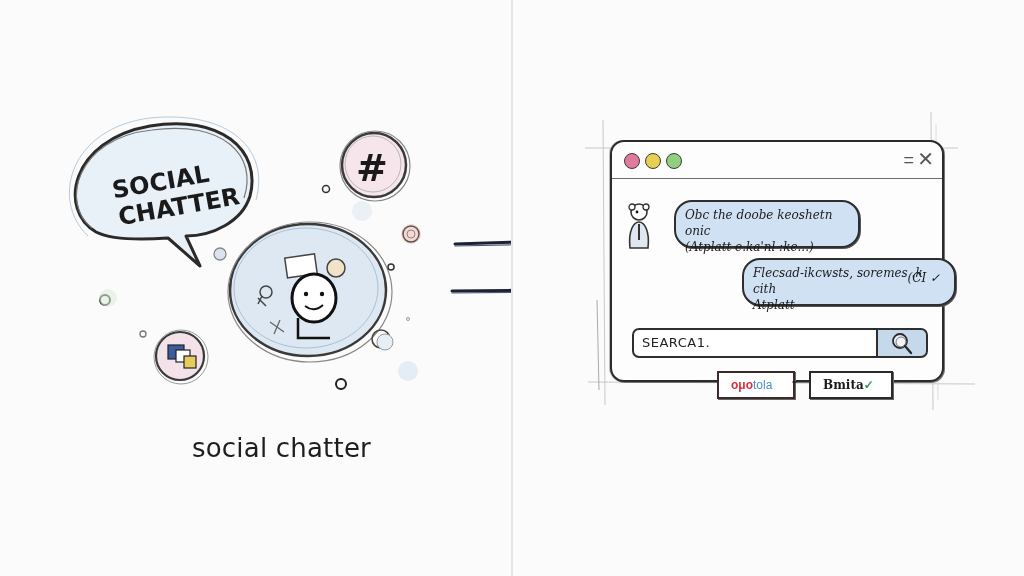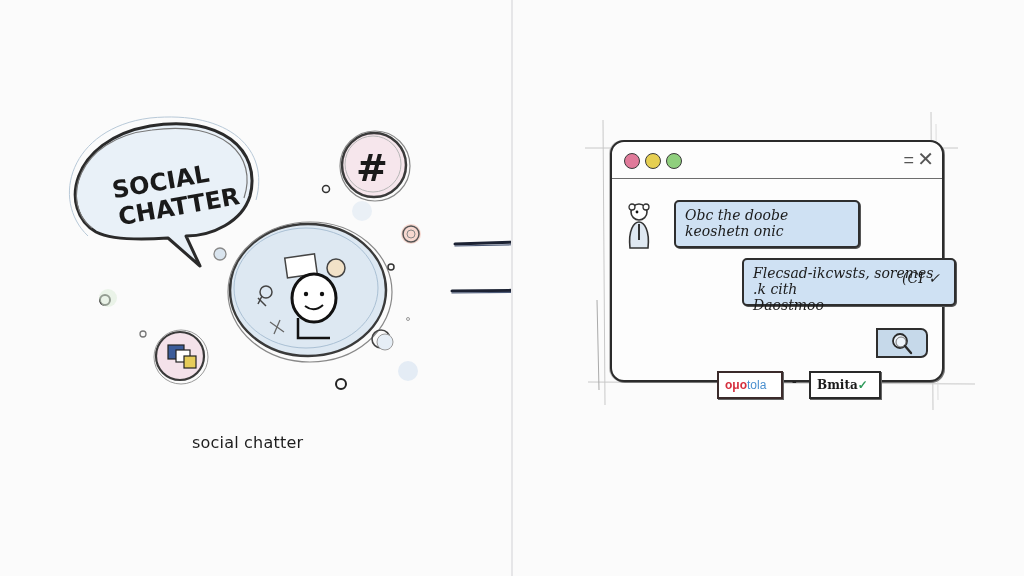--- a/index.html
+++ b/index.html
@@ -10,21 +10,21 @@
       position: relative;
     }
     .panel { position: absolute; top: 0; height: 576px; }
     .panel-left { left: 0; width: 512px; }
     .panel-right { left: 513px; width: 511px; }
     .divider {
       position: absolute; left: 511px; top: 0; width: 2px; height: 576px;
       background: #e6e6e8;
     }
     .caption {
-      position: absolute; top: 433px; font-size: 16px; color: #1e1e1e;
+      position: absolute; top: 433px; font-size: 26px; color: #1e1e1e;
       font-family: "DejaVu Sans", sans-serif; letter-spacing: 0.2px;
       white-space: nowrap;
     }
     .caption-left { left: 192px; }
     .caption-right { left: 153px; }
     svg.art { position: absolute; left: 0; top: 0; }
     .sketch-text {
       font-family: "DejaVu Sans", sans-serif;
       fill: #1a1a1a;
     }
@@ -46,22 +46,22 @@
     .dot-red { left: 12px; background: #e07a9a; }
     .dot-yellow { left: 33px; background: #e6cf52; }
     .dot-green { left: 54px; background: #8fcf7d; }
     .win-ctrl { position: absolute; top: 8px; font-size: 18px; color: #555; }
     .win-min { right: 28px; }
     .win-close { right: 8px; font-size: 20px; top: 5px; }
     .avatar {
       position: absolute; left: 14px; top: 58px; width: 26px; height: 52px;
     }
     .bubble {
-      position: absolute; border: 2px solid #2e2e2e; border-radius: 5px;
-      background: #cfe1f3; font-size: 14px; color: #1b1b1b;
+      position: absolute; border: 2px solid #2e2e2e; border-radius: 18px;
+      background: #cfe1f3; font-size: 12px; color: #1b1b1b;
       padding: 5px 9px; line-height: 16px; font-family: "DejaVu Serif", serif;
       font-style: italic;
       box-shadow: 1px 1px 0 #555;
     }
     .bubble-1 { left: 62px; top: 58px; width: 164px; height: 34px; }
     .bubble-2 { left: 102px; top: 116px; width: 192px; height: 34px; margin-left: 28px; }
     .bubble-2 .meta { position: absolute; right: 14px; bottom: 18px; }
     .search-wrap {
       position: absolute; left: 20px; top: 186px; width: 282px; height: 30px;
     }
@@ -73,21 +73,21 @@
       box-sizing: content-box;
     }
     .search-btn {
       position: absolute; left: 244px; top: 0; width: 48px; height: 26px;
       border: 2px solid #2e2e2e; border-left-width: 2.5px; border-radius: 0 7px 7px 0;
       background: #c6d9ea;
     }
     .logos { position: absolute; left: 204px; top: 371px; height: 26px; }
     .logo {
       position: absolute; top: 0; height: 24px; border: 2px solid #2a2a2a;
-      background: #fff; font-size: 12px; line-height: 24px; padding: 0 6px;
+      background: #fff; font-size: 12px; line-height: 24px; padding: 0 12px;
       font-weight: bold; white-space: nowrap;
       box-shadow: 1px 1px 0 #666;
     }
     .logo-1 { left: 0; width: 50px; border-color: #3b2b2b; }
     .logo-1 .a { color: #d62f3e; }
     .logo-1 .b { color: #4a8fcf; font-weight: normal; }
     .logo-sep { position: absolute; left: 75px; top: 2px; font-size: 14px; color: #222; font-weight: bold; }
     .logo-2 { left: 92px; width: 56px; color: #1b1b1b; font-family: "DejaVu Serif", serif; }
     .logo-2 .check { color: #2e9a5a; }
   </style>
@@ -195,29 +195,31 @@
       <circle cx="13" cy="12" r="8" fill="#fff" stroke="#333" stroke-width="1.6"></circle>
       <circle cx="6" cy="7" r="3" fill="#fff" stroke="#333" stroke-width="1.3"></circle>
       <circle cx="20" cy="7" r="3" fill="#fff" stroke="#333" stroke-width="1.3"></circle>
       <circle cx="11" cy="12" r="1.4" fill="#111"></circle>
       <path d="M4 48 C 2 30, 8 22, 13 22 C 18 22, 24 30, 22 48 Z" fill="#dfe8f1" stroke="#333" stroke-width="1.6"></path>
       <path d="M13 24 L 13 40" stroke="#333" stroke-width="2"></path>
     </svg>
 
     <div class="bubble bubble-1">
       <div>Obc the doobe keoshetn onic</div>
+      <div>(Atplatt e.ka'nl :ke...)</div>
     </div>
 
     <div class="bubble bubble-2">
       <div>Flecsad-ikcwsts, soremes .k cith</div>
-      <div>Daostmoo</div>
+      <div>Atplatt</div>
       <span class="meta">(CI ✓</span>
     </div>
 
     <div class="search-wrap">
+      <div class="search-input">SEARCA1.</div>
       <div class="search-btn">
         <svg width="48" height="26" viewBox="0 0 48 26">
           <circle cx="22" cy="11" r="7" fill="#eef4fa" stroke="#2a2a2a" stroke-width="1.8"></circle>
           <circle cx="23" cy="12" r="5" fill="none" stroke="#777" stroke-width="1"></circle>
           <path d="M27 16 L 33 23" stroke="#2a2a2a" stroke-width="2.4" stroke-linecap="round"></path>
         </svg>
       </div>
     </div>
   </div>
 

